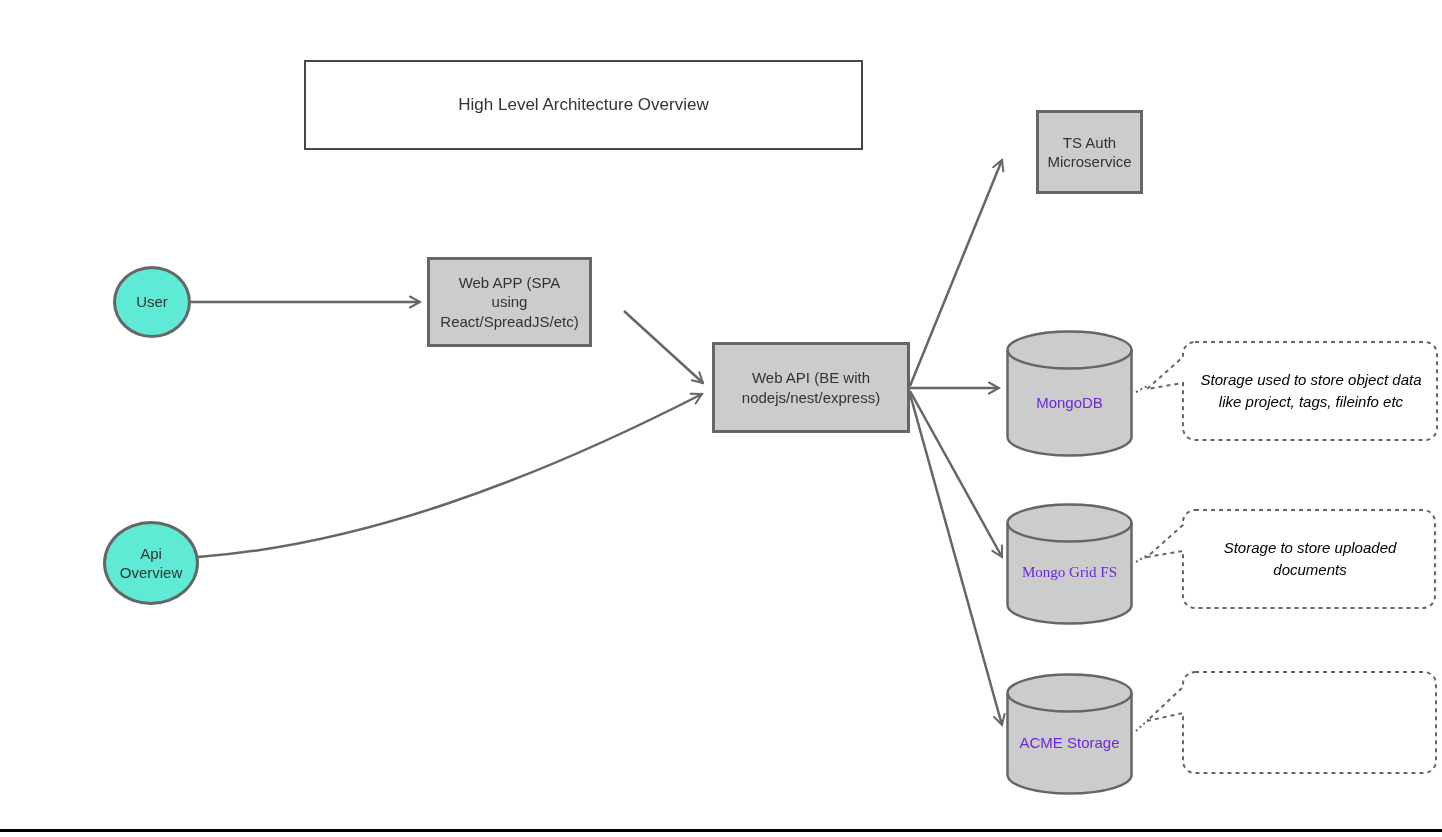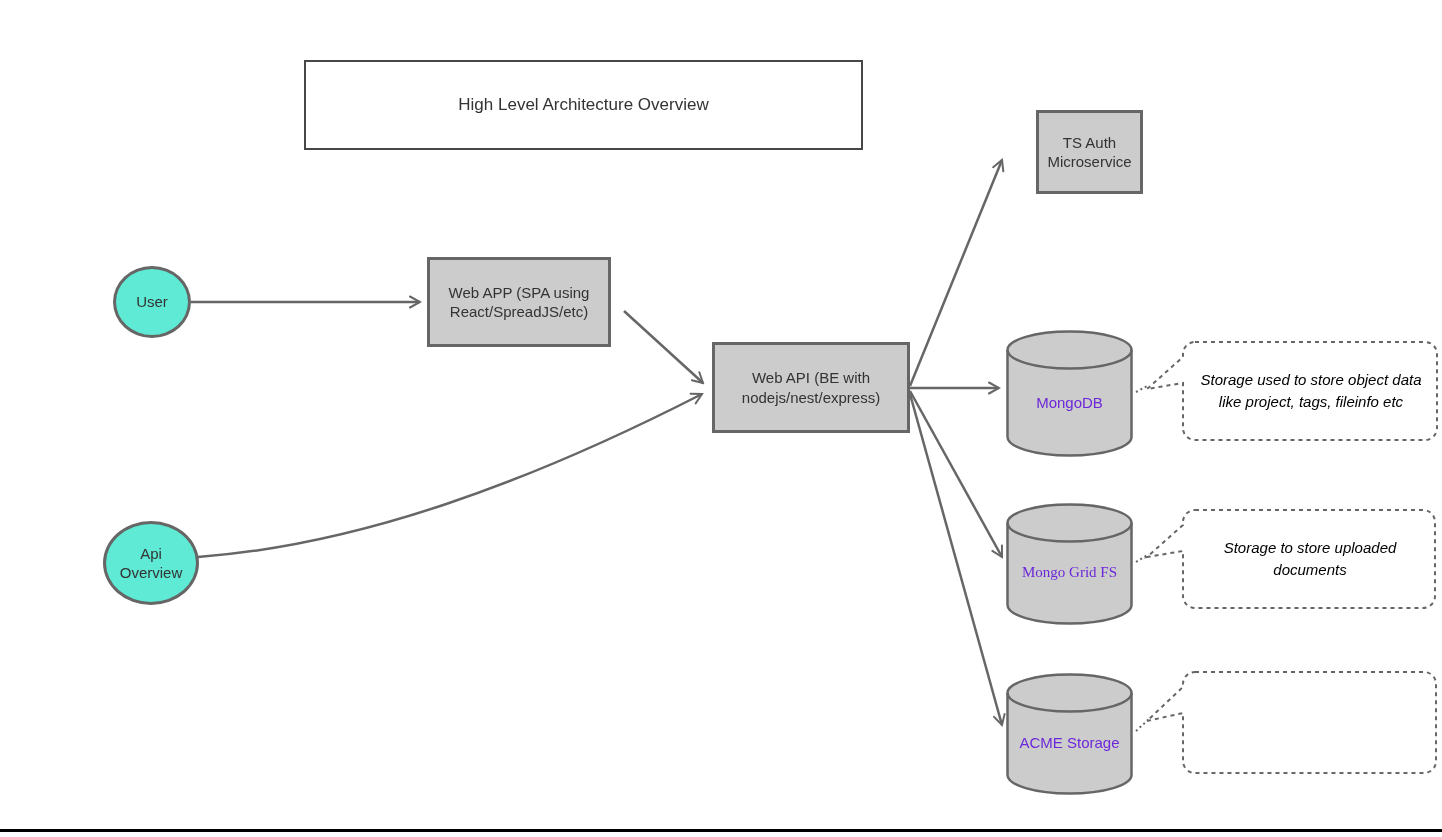--- a/index.html
+++ b/index.html
@@ -114,21 +114,21 @@
     <path d="M1195,510 H1423 A12,12 0 0 1 1435,522 V596 A12,12 0 0 1 1423,608 H1195 A12,12 0 0 1 1183,596 V551 L1147,557 L1183,525 V522 A12,12 0 0 1 1195,510 Z" fill="#ffffff" stroke="#666666" stroke-width="2" stroke-dasharray="4 4"></path>
     <path d="M1195,672 H1424 A12,12 0 0 1 1436,684 V761 A12,12 0 0 1 1424,773 H1195 A12,12 0 0 1 1183,761 V713 L1147,721 L1183,687 V684 A12,12 0 0 1 1195,672 Z" fill="#ffffff" stroke="#666666" stroke-width="2" stroke-dasharray="4 4"></path>
   </svg>
 
   <div class="node title-box" style="left:304px; top:60px; width:559px; height:90px;">High Level Architecture Overview</div>
 
   <div class="node ellipse-node" style="left:113px; top:266px; width:78px; height:72px;">User</div>
 
   <div class="node ellipse-node" style="left:103px; top:521px; width:96px; height:84px;">Api Overview</div>
 
-  <div class="node rect-node" style="left:427px; top:257px; width:184px; height:90px;">Web APP (SPA using React/SpreadJS/etc)</div>
+  <div class="node rect-node" style="left:427px; top:257px; width:165px; height:90px;">Web APP (SPA using React/SpreadJS/etc)</div>
 
   <div class="node rect-node" style="left:712px; top:342px; width:198px; height:91px;">Web API (BE with nodejs/nest/express)</div>
 
   <div class="node rect-node" style="left:1008px; top:110px; width:107px; height:84px;margin-left:28px;">TS Auth Microservice</div>
 
   <div class="cylinder" style="left:1006px; top:330px; width:127px; height:127px;">
     <svg width="127" height="127" viewBox="0 0 127 127">
       <path d="M1.5,20 A62,18.5 0 0 1 125.5,20 L125.5,107 A62,18.5 0 0 1 1.5,107 Z" fill="#cccccc" stroke="#666666" stroke-width="2.5"></path>
       <path d="M1.5,20 A62,18.5 0 0 0 125.5,20" fill="none" stroke="#666666" stroke-width="2.5"></path>
     </svg>

